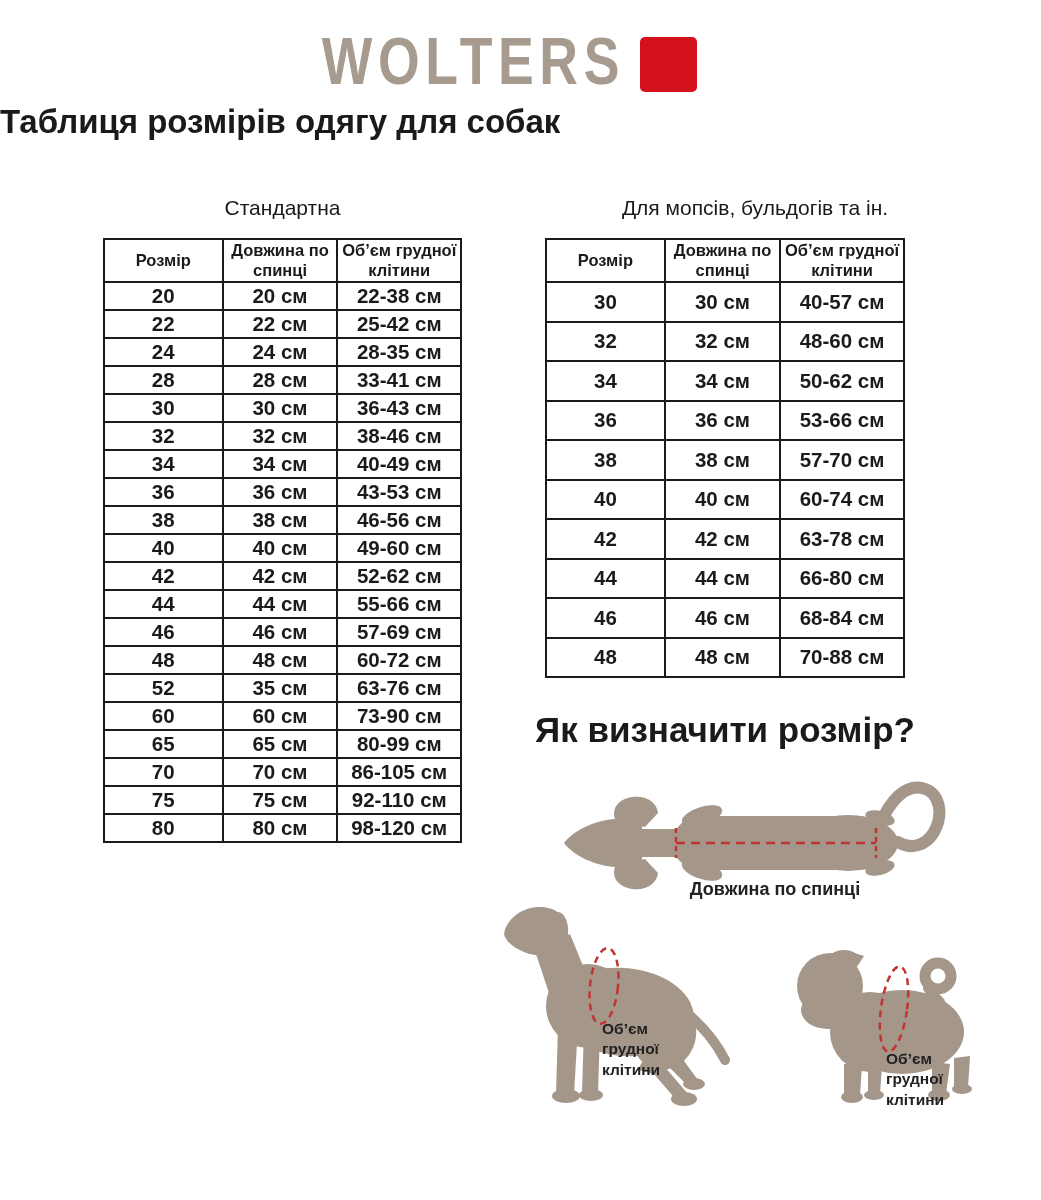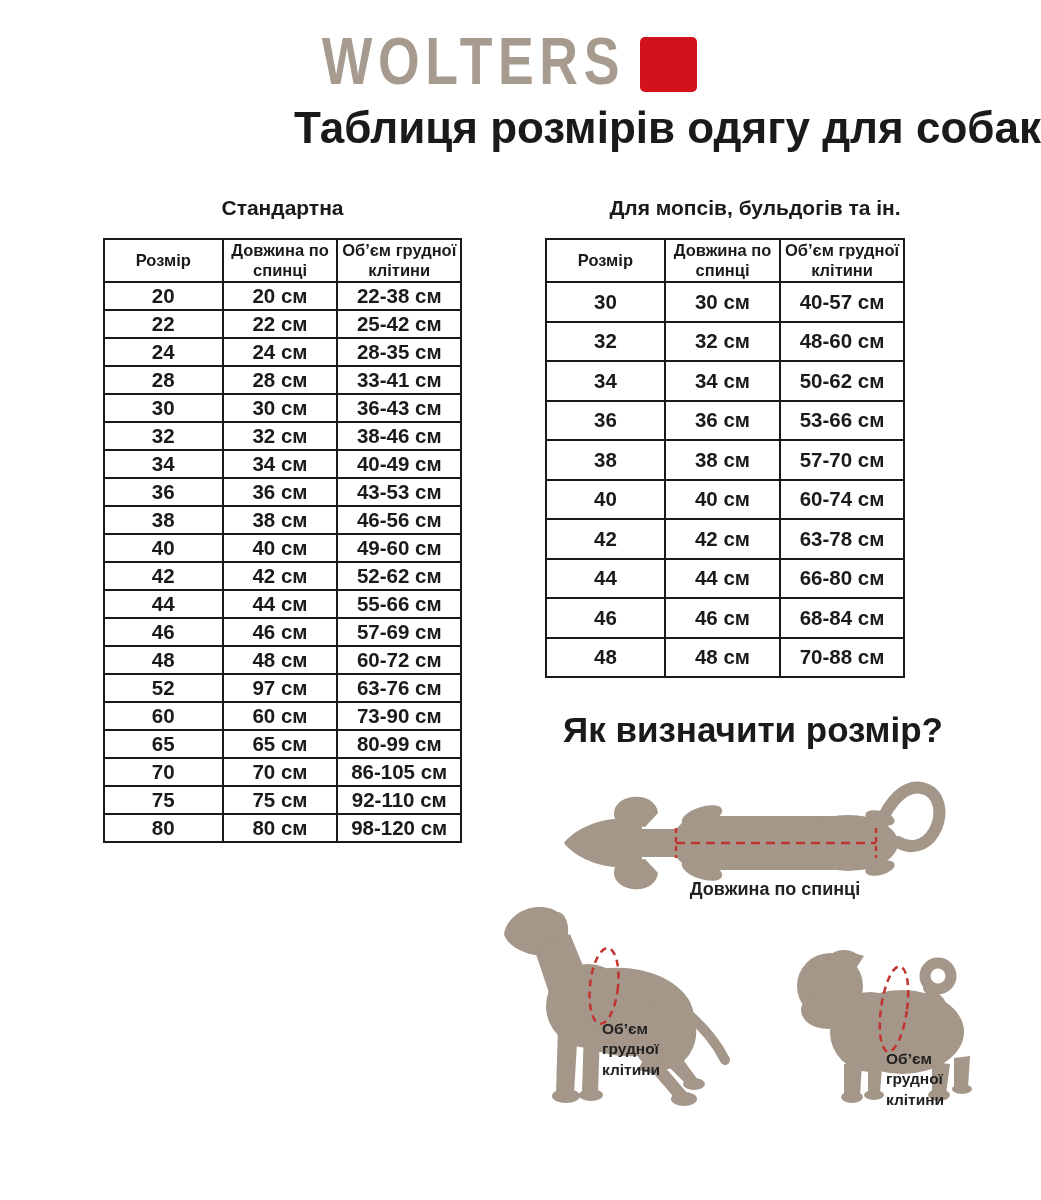--- a/index.html
+++ b/index.html
@@ -12,29 +12,29 @@
     position:absolute;top:26px;right:416px;font-size:67px;font-weight:bold;
     letter-spacing:7px;line-height:70px;color:#a79a8e;white-space:nowrap;
     transform:scaleX(0.80);transform-origin:100% 50%;
   }
   .logo-square{
     position:absolute;left:640px;top:37px;width:57px;height:55px;
     background:#d4121b;border-radius:5px;
   }
   
   .page-title{
-    position:absolute;top:102px;left:0;width:100%;text-align:right;
-    font-size:44px;font-weight:bold;line-height:1.2;
-  }
-  .table-caption{position:absolute;top:196px;text-align:center;font-size:21px;font-weight:bold;}
+    position:absolute;top:102px;left:0;width:100%;text-align:left;
+    font-size:33px;font-weight:bold;line-height:1.2;
+  }
+  .table-caption{position:absolute;top:196px;text-align:center;font-size:21px;font-weight:normal;}
   .caption-standard{left:103px;width:359px;}
   .caption-pugs{left:575px;width:360px;}
   .guide-heading{
     position:absolute;top:710px;left:535px;width:380px;text-align:center;
-    font-size:35px;font-weight:bold;margin-left:28px;
+    font-size:35px;font-weight:bold;
   }
   
   table.size-table{border-collapse:collapse;table-layout:fixed;position:absolute;background:#fff;}
   #table-standard{left:103px;top:238px;width:359px;}
   #table-pugs{left:545px;top:238px;width:360px;}
   table.size-table th,table.size-table td{
     border:2px solid #1a1a1a;text-align:center;vertical-align:middle;padding:1px 2px;
   }
   table.size-table th{font-size:16.5px;line-height:1.18;font-weight:bold;}
   table.size-table td{font-size:20.5px;font-weight:bold;}
@@ -144,21 +144,21 @@
           <td>46 см</td>
           <td>57-69 см</td>
         </tr>
         <tr>
           <td>48</td>
           <td>48 см</td>
           <td>60-72 см</td>
         </tr>
         <tr>
           <td>52</td>
-          <td>97 см</td>
+          <td>35 см</td>
           <td>63-76 см</td>
         </tr>
         <tr>
           <td>60</td>
           <td>60 см</td>
           <td>73-90 см</td>
         </tr>
         <tr>
           <td>65</td>
           <td>65 см</td>

